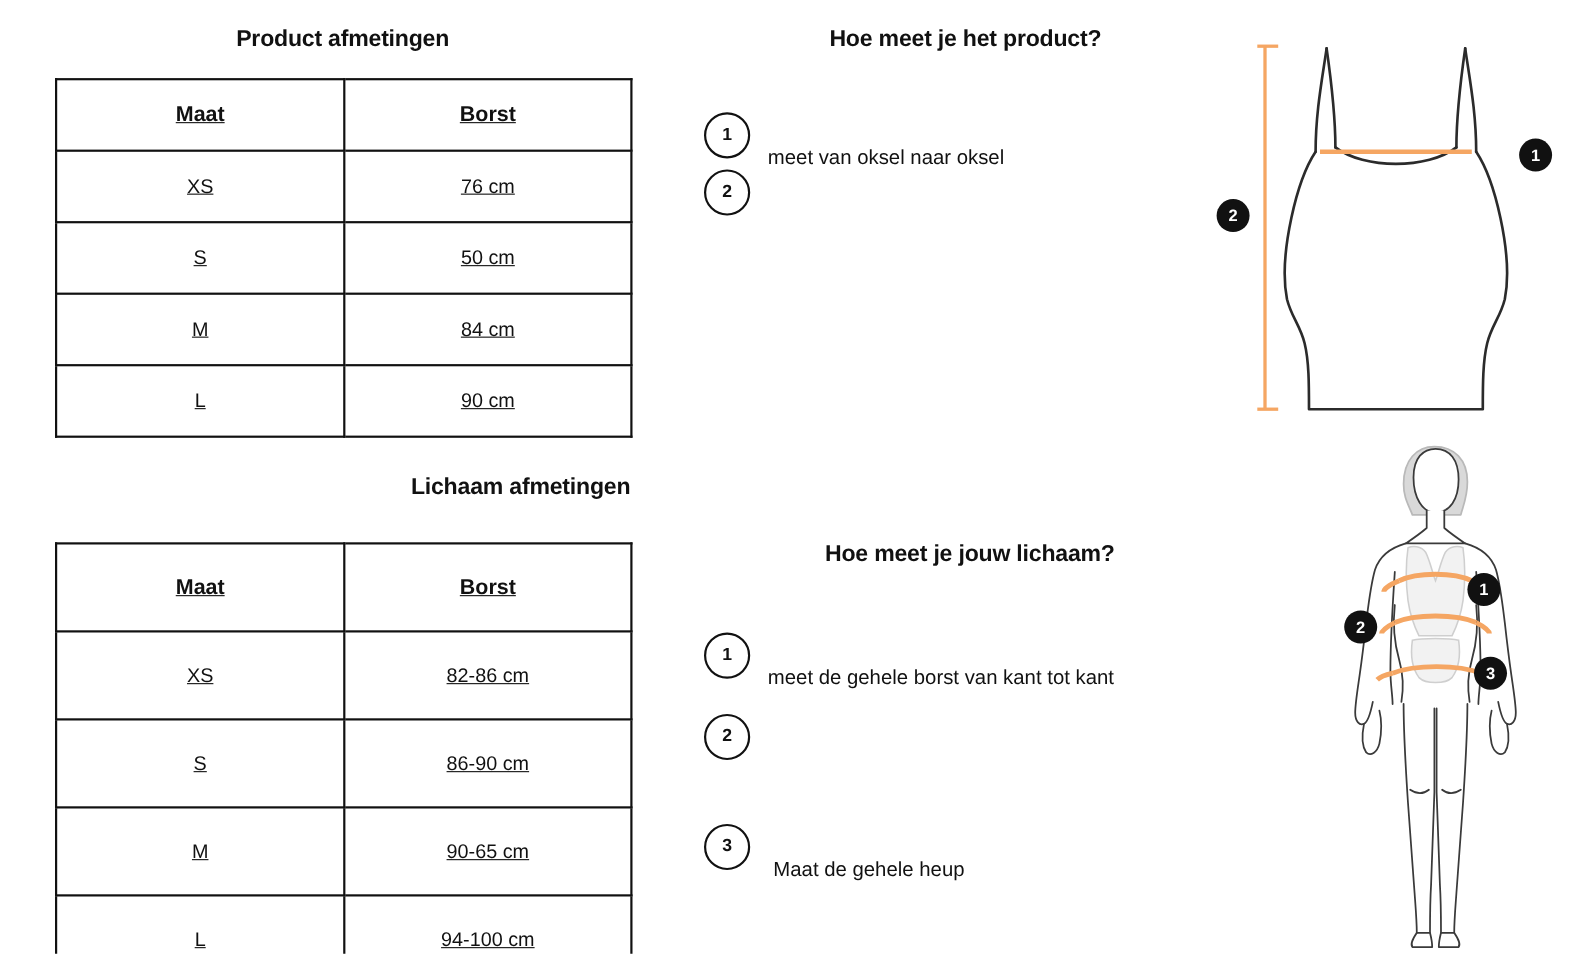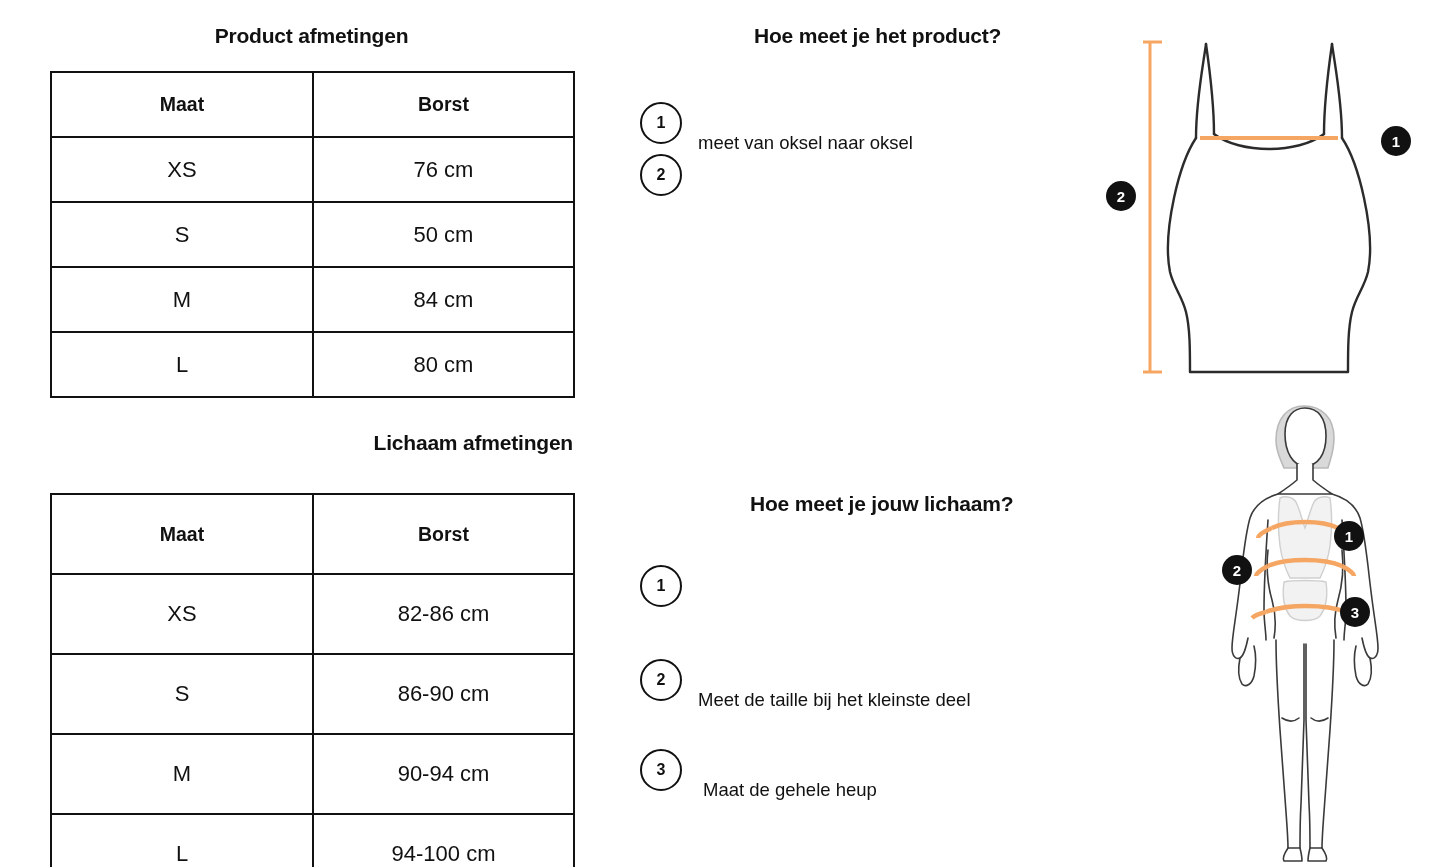--- a/index.html
+++ b/index.html
@@ -29,25 +29,26 @@
   .section-title {
     text-align: center;
     font-size: 21px;
     font-weight: bold;
     letter-spacing: -0.2px;
   }
   table.size-table {
     border-collapse: collapse;
     width: 523px;
     table-layout: fixed;
+    text-decoration: underline;
   }
   table.size-table td, table.size-table th {
     border: 2px solid #111111;
     text-align: center;
-    font-size: 22px;
+    font-size: 18px;
     font-weight: normal;
     height: 65px;
     padding: 0;
   }
   table.size-table th {
     font-weight: bold;
     font-size: 19.5px;
   }
   table.size-table col.c1 { width: 262px; }
   table.size-table col.c2 { width: 261px; }
@@ -165,21 +166,21 @@
           <tr>
             <td>S</td>
             <td>50 cm</td>
           </tr>
           <tr>
             <td>M</td>
             <td>84 cm</td>
           </tr>
           <tr>
             <td>L</td>
-            <td>80 cm</td>
+            <td>90 cm</td>
           </tr>
         </tbody>
       </table>
     </div>
 
     <div class="section-title" id="body-title">Lichaam afmetingen</div>
 
     <div id="body-table-wrap">
       <table class="size-table">
         <colgroup>
@@ -196,21 +197,21 @@
           <tr>
             <td>XS</td>
             <td>82-86 cm</td>
           </tr>
           <tr>
             <td>S</td>
             <td>86-90 cm</td>
           </tr>
           <tr>
             <td>M</td>
-            <td>90-94 cm</td>
+            <td>90-65 cm</td>
           </tr>
           <tr>
             <td>L</td>
             <td>94-100 cm</td>
           </tr>
         </tbody>
       </table>
     </div>
   </div>
 
@@ -224,25 +225,25 @@
     </div>
 
     <div class="step" id="step-p2">
       <div class="step-num">2</div>
     </div>
 
     <div class="mid-title" id="howto-body-title">Hoe meet je jouw lichaam?</div>
 
     <div class="step" id="step-b1">
       <div class="step-num">1</div>
+      <div class="step-text">meet de gehele borst van kant tot kant</div>
     </div>
 
     <div class="step" id="step-b2">
       <div class="step-num">2</div>
-      <div class="step-text">Meet de taille bij het kleinste deel</div>
     </div>
 
     <div class="step" id="step-b3">
       <div class="step-num">3</div>
       <div class="step-text">Maat de gehele heup</div>
     </div>
   </div>
 
   <div class="fig" id="fig-garment">
     <svg width="320" height="380" viewBox="0 0 320 380">

